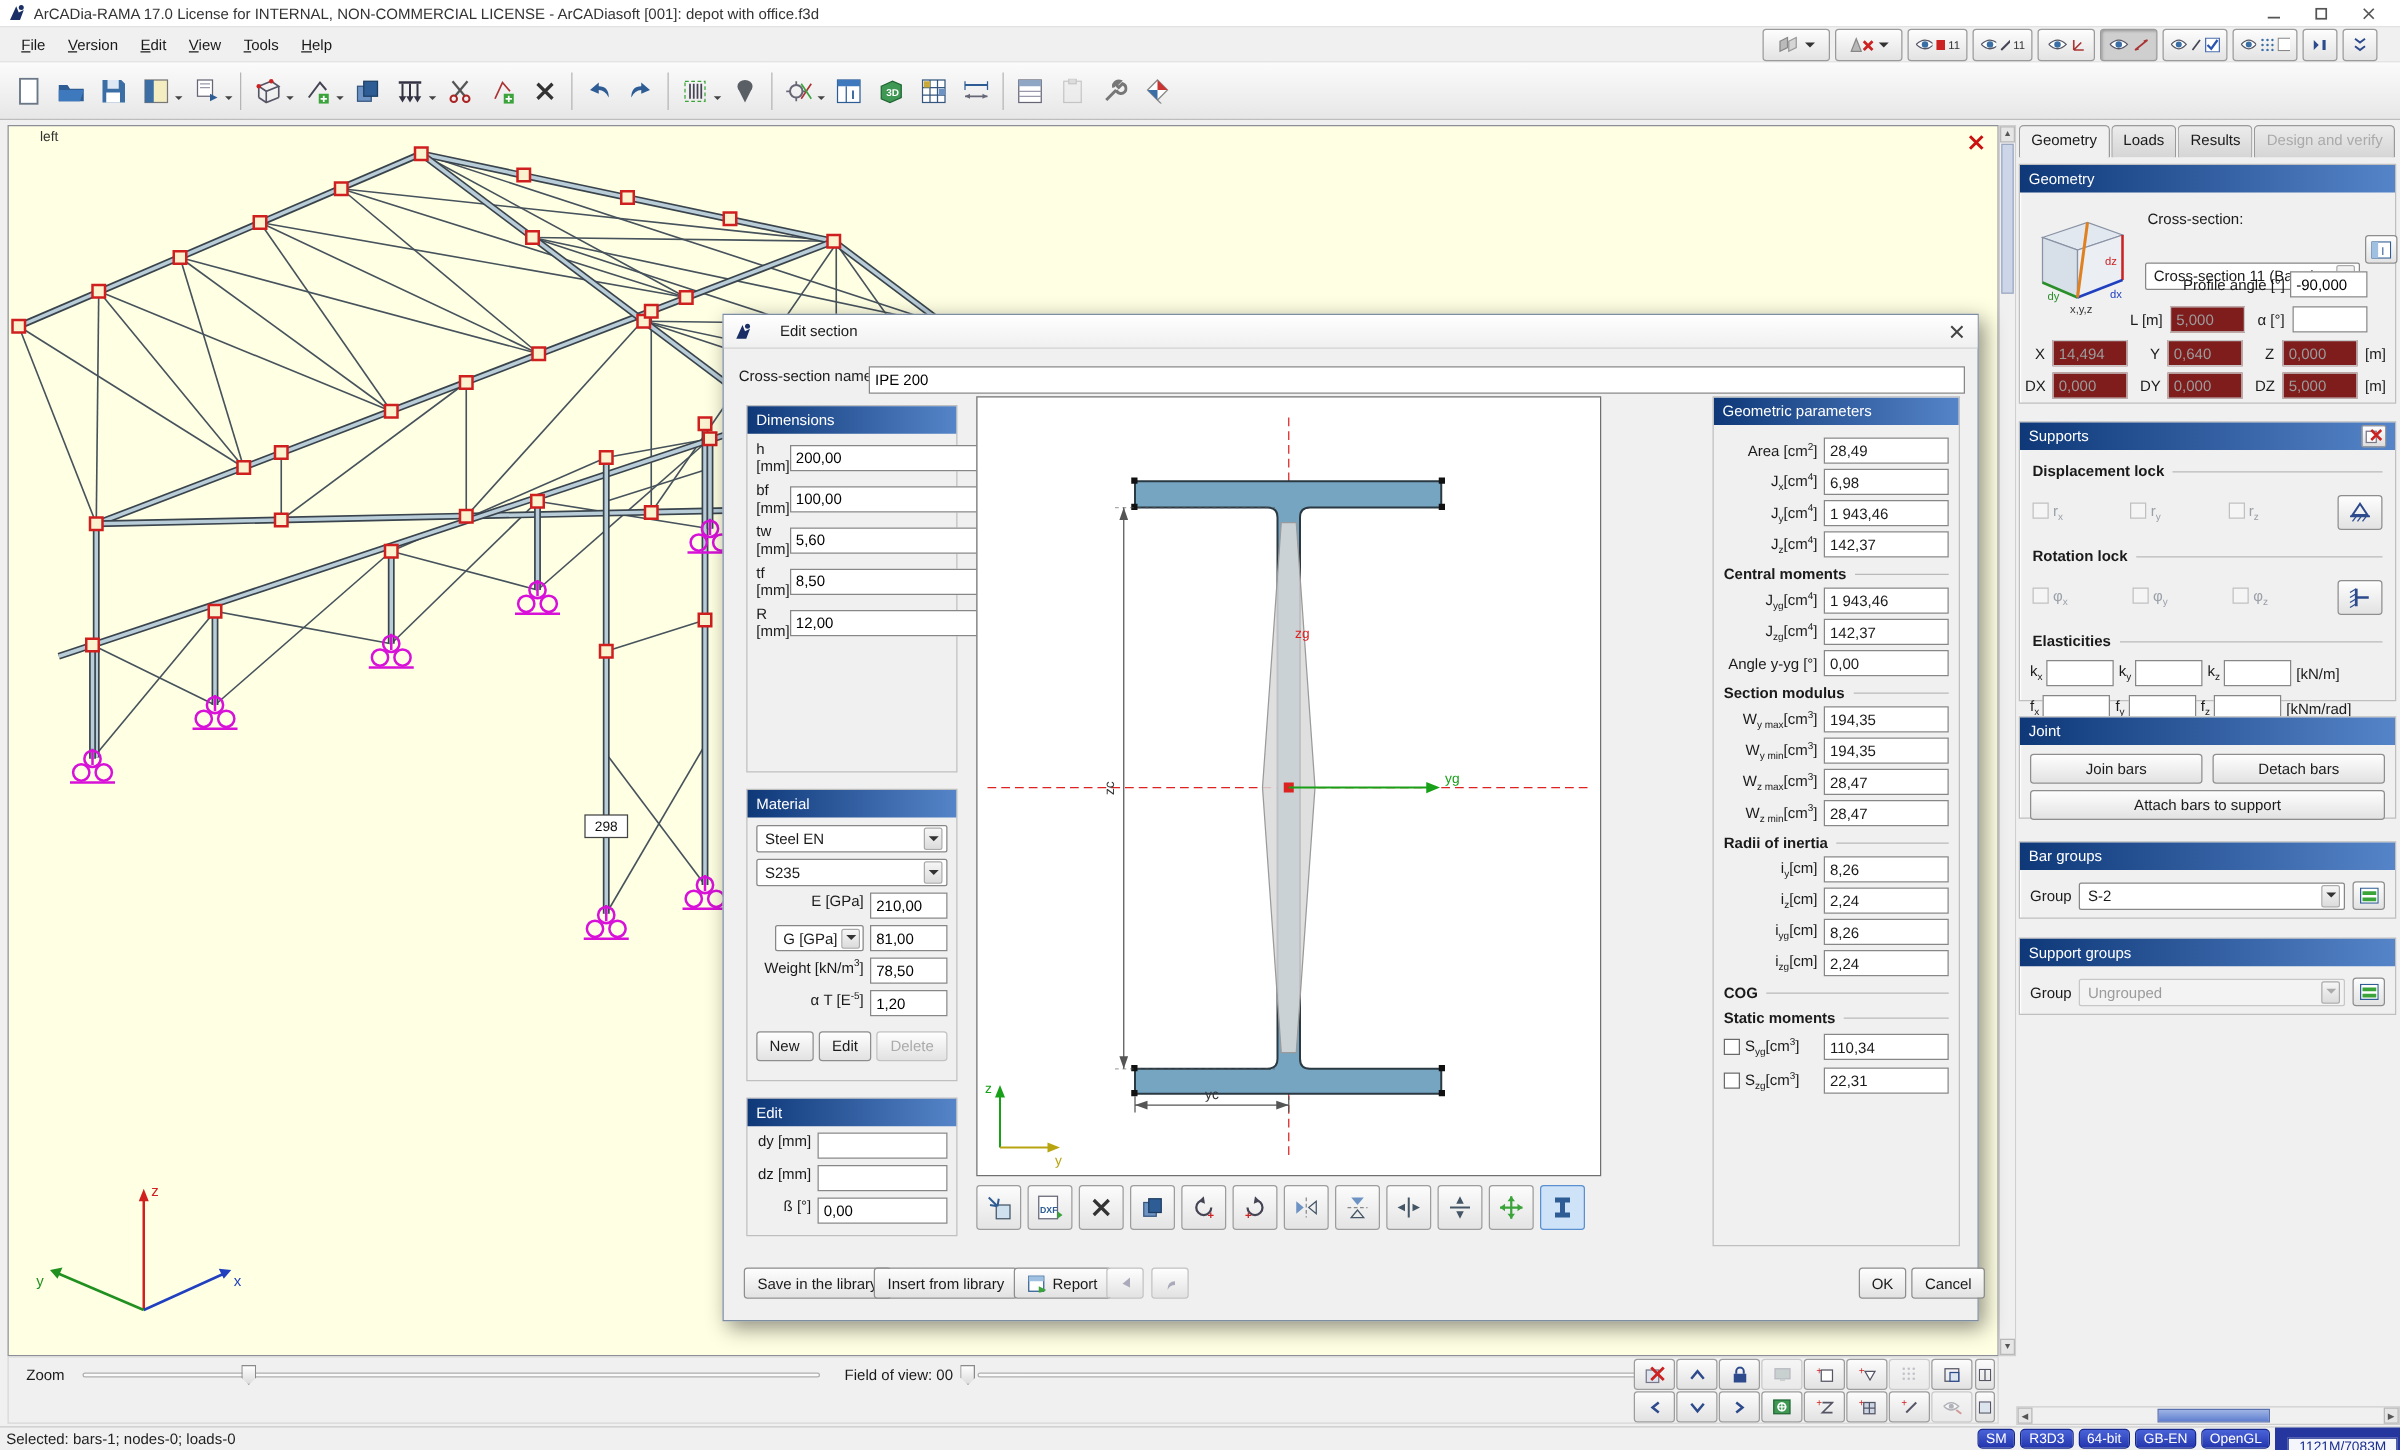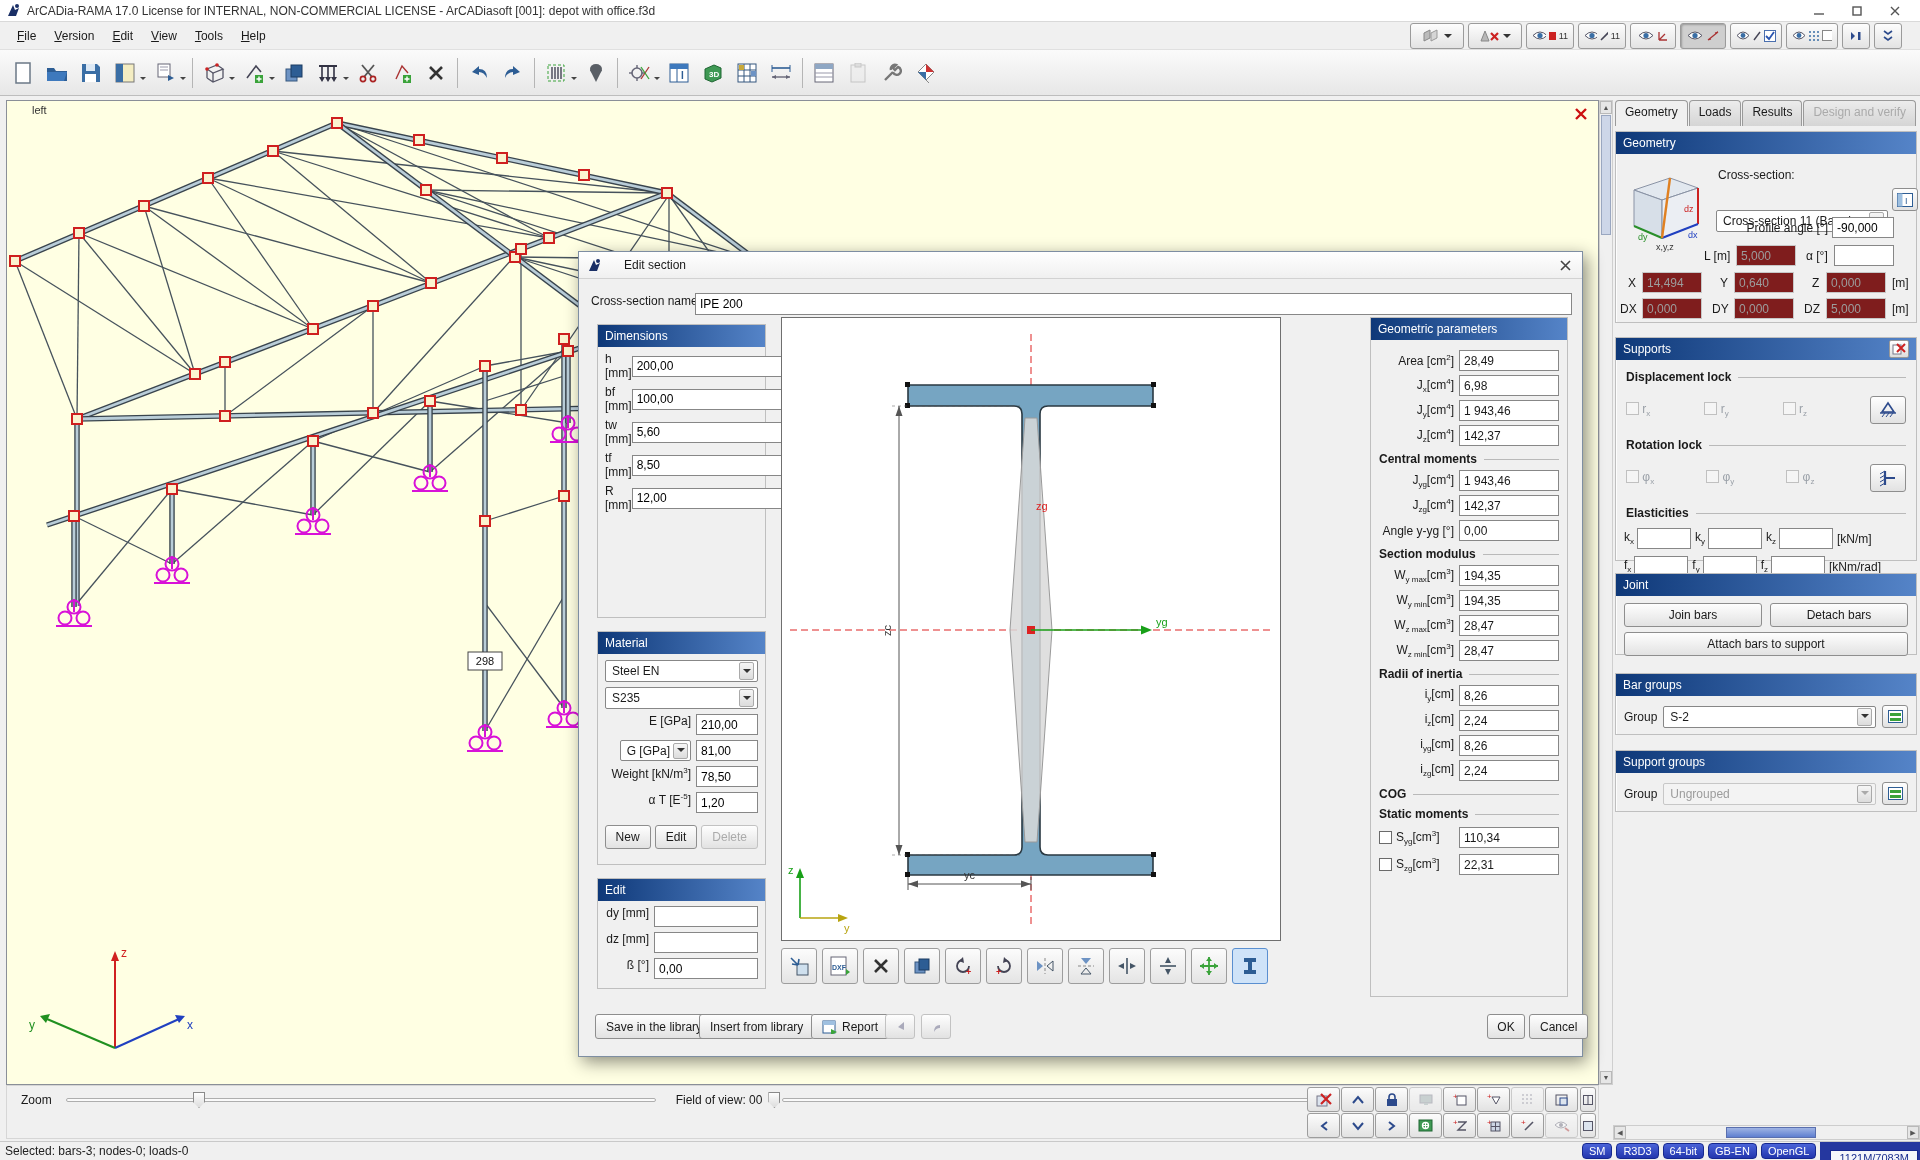--- a/index.html
+++ b/index.html
@@ -754,21 +754,21 @@
       </div>
     <div class="nbtn">
         <svg width="10" height="10">
           <rect x="0.5" y="0.5" width="9" height="9" fill="#dce4ee" stroke="#556"></rect>
         </svg>
       </div>
   </div>
 </div>
 
 <div id="statusbar">
-  <span id="selinfo">Selected: bars-3; nodes-0; loads-0</span>
+  <span id="selinfo">Selected: bars-1; nodes-0; loads-0</span>
   <div id="sbright">
     <span style="display:flex">
         <span class="sbadge">SM</span>
         <span class="sbadge">R3D3</span>
         <span class="sbadge">64-bit</span>
         <span class="sbadge">GB-EN</span>
         <span class="sbadge">OpenGL</span>
       </span>
     <div id="memwrap">
       <div id="membox">1121M/7083M</div>

